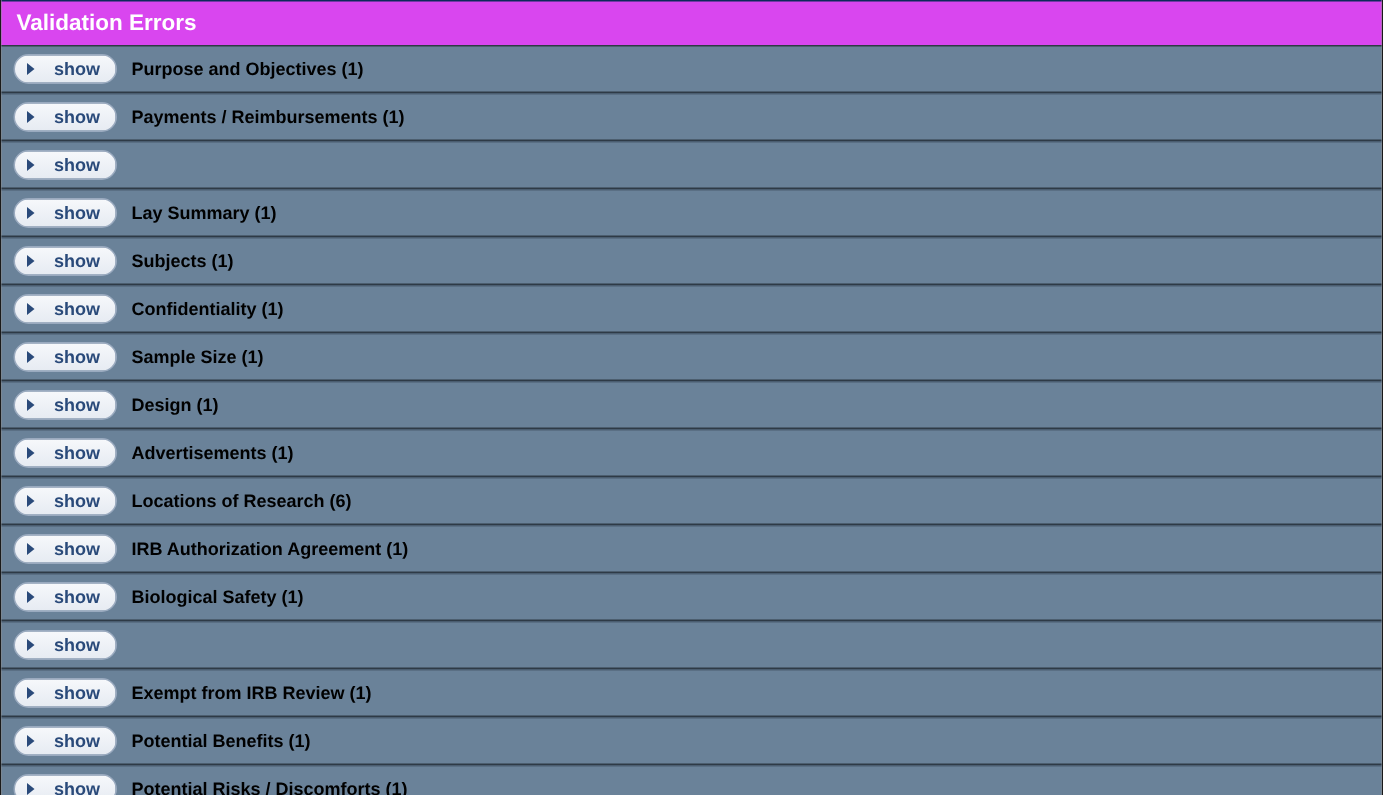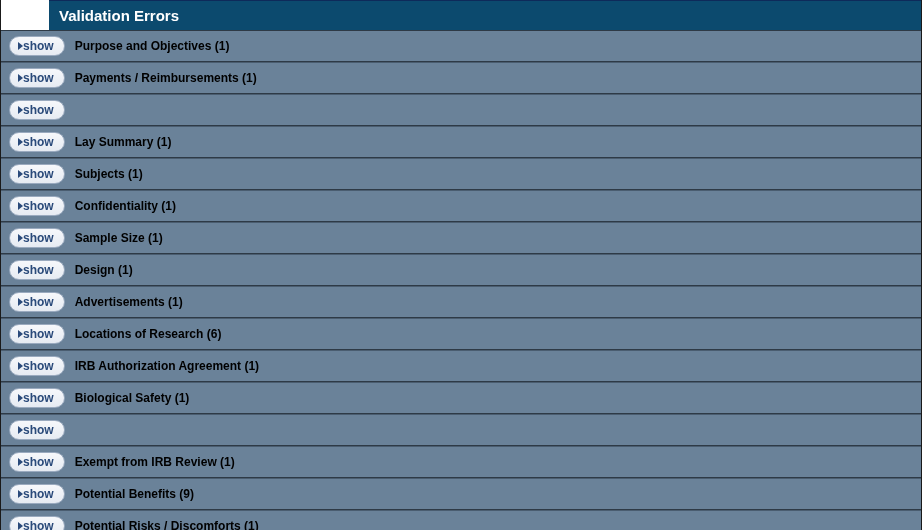--- a/index.html
+++ b/index.html
@@ -11,44 +11,43 @@
       font-family: Verdana, Arial, sans-serif;
       font-size: 14px;
       background: #fff;
       width: 922px;
     }
     .panel {
       border: 1px solid #1a1a1a;
       border-top: none;
     }
     .header {
-      background: #0c4a6e;
+      background: #d946ef;
       color: #fff;
       font-weight: bold;
       font-size: 15px;
       padding: 6px 10px;
       border-top: 1px solid #0e2a5a;
-      margin-left: 48px;
     }
     .row {
       display: flex;
       align-items: center;
       background: #6a8299;
       border-top: 1px solid #4a5d70;
       border-bottom: 1px solid #2e3a46;
       padding: 5px 8px;
       gap: 10px;
     }
     .row:first-of-type {
       border-top: 1px solid #2e3a46;
     }
     .show-btn {
       display: inline-flex;
       align-items: center;
-      gap: 0;
+      gap: 13px;
       background: linear-gradient(to bottom, #f6f8fb 0%, #e6ebf2 100%);
       border: 1px solid #9aaabf;
       border-radius: 12px;
       padding: 2px 10px 2px 8px;
       font-family: Verdana, Arial, sans-serif;
       font-size: 12px;
       font-weight: bold;
       color: #2a4a7a;
       cursor: pointer;
       line-height: 1;
@@ -172,21 +171,21 @@
           <span class="triangle"></span>
           <span>show</span>
         </button>
         <span class="row-label">Exempt from IRB Review (1)</span>
       </div>
       <div class="row">
         <button class="show-btn">
           <span class="triangle"></span>
           <span>show</span>
         </button>
-        <span class="row-label">Potential Benefits (9)</span>
+        <span class="row-label">Potential Benefits (1)</span>
       </div>
       <div class="row">
         <button class="show-btn">
           <span class="triangle"></span>
           <span>show</span>
         </button>
         <span class="row-label">Potential Risks / Discomforts (1)</span>
       </div>
     </div>
 </div>

